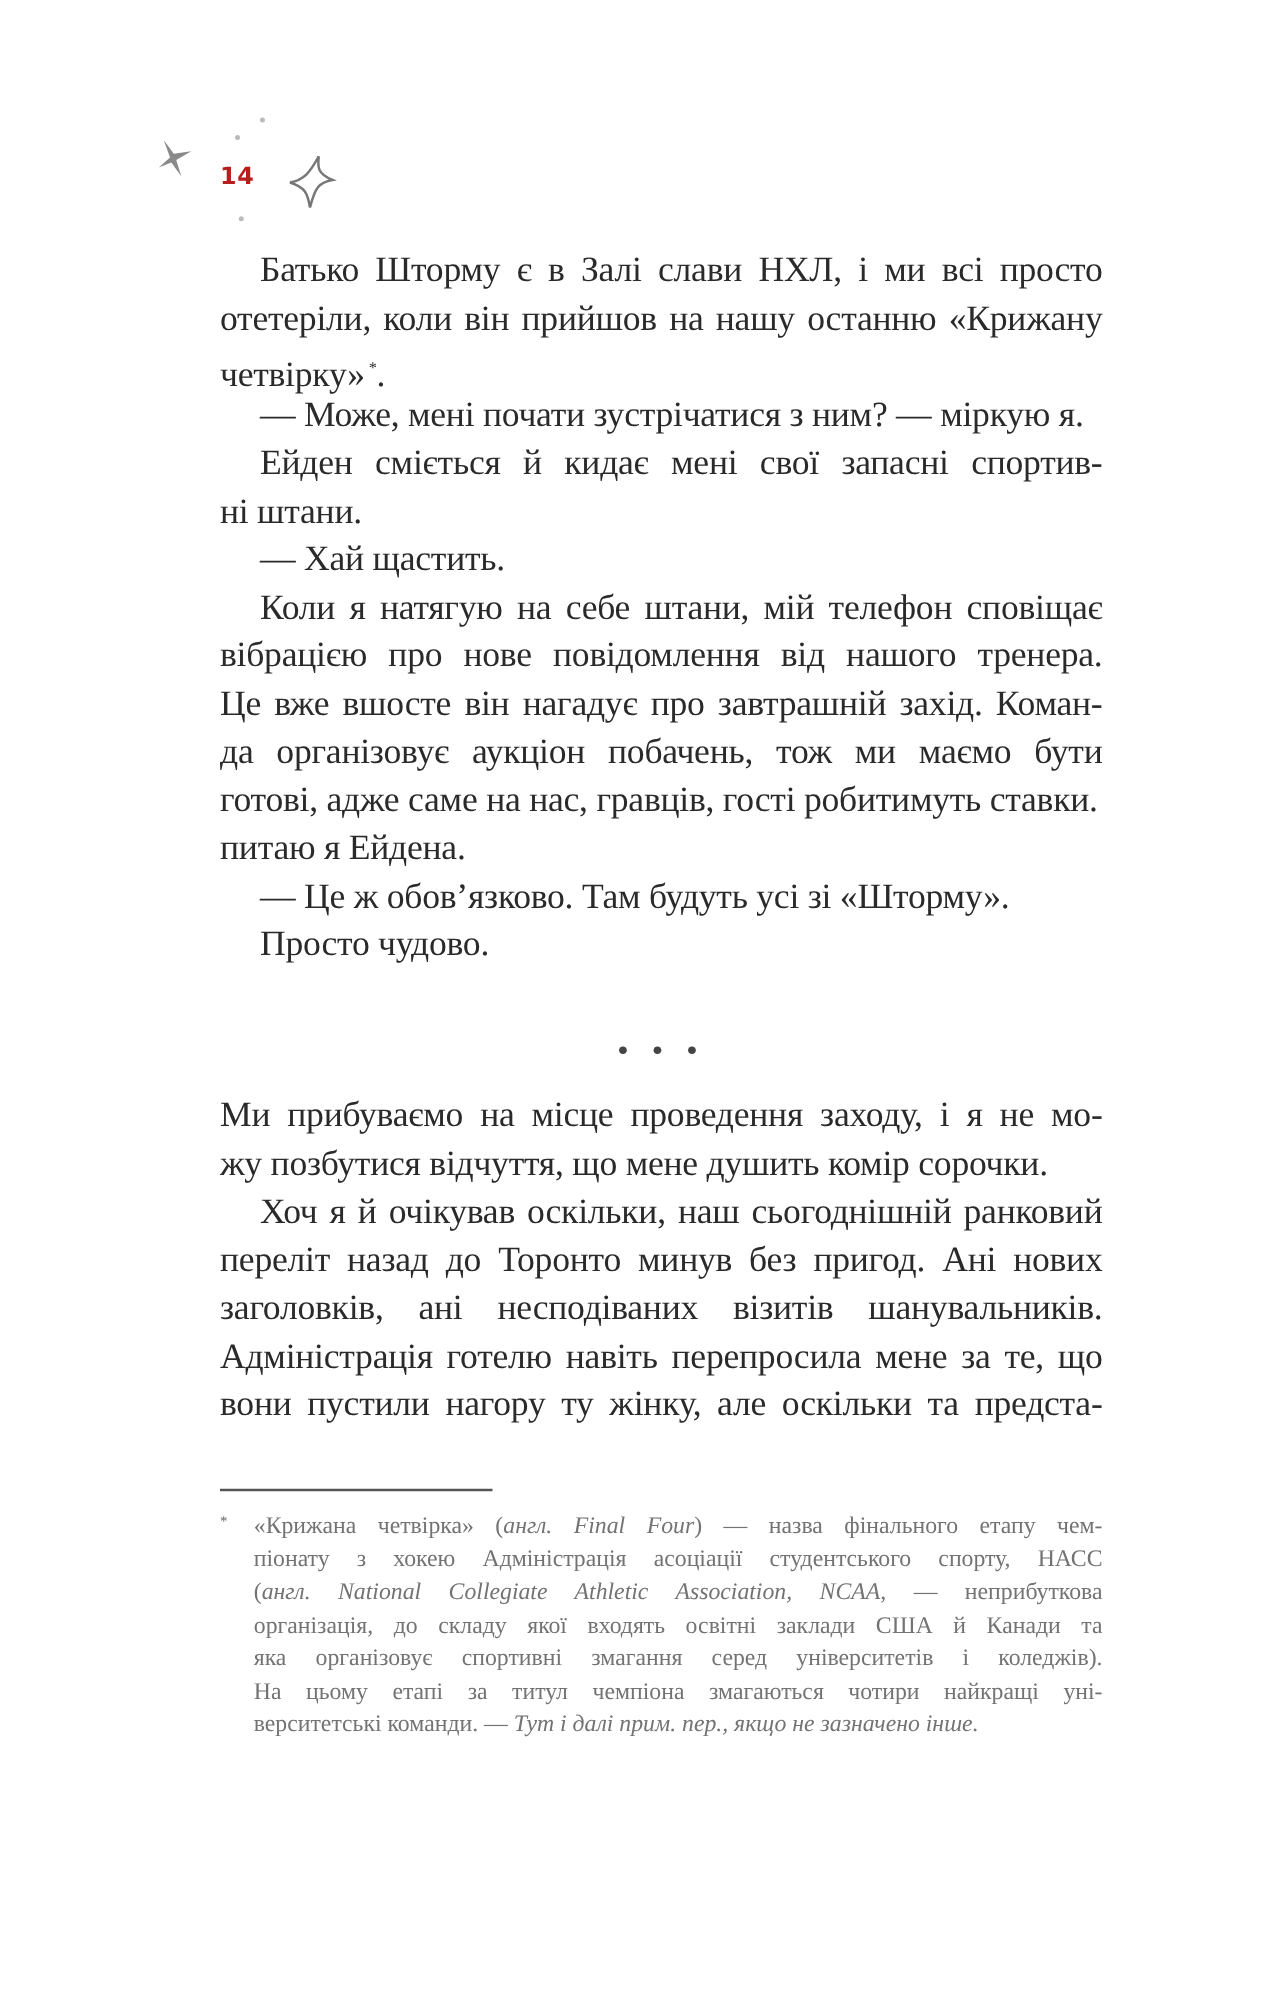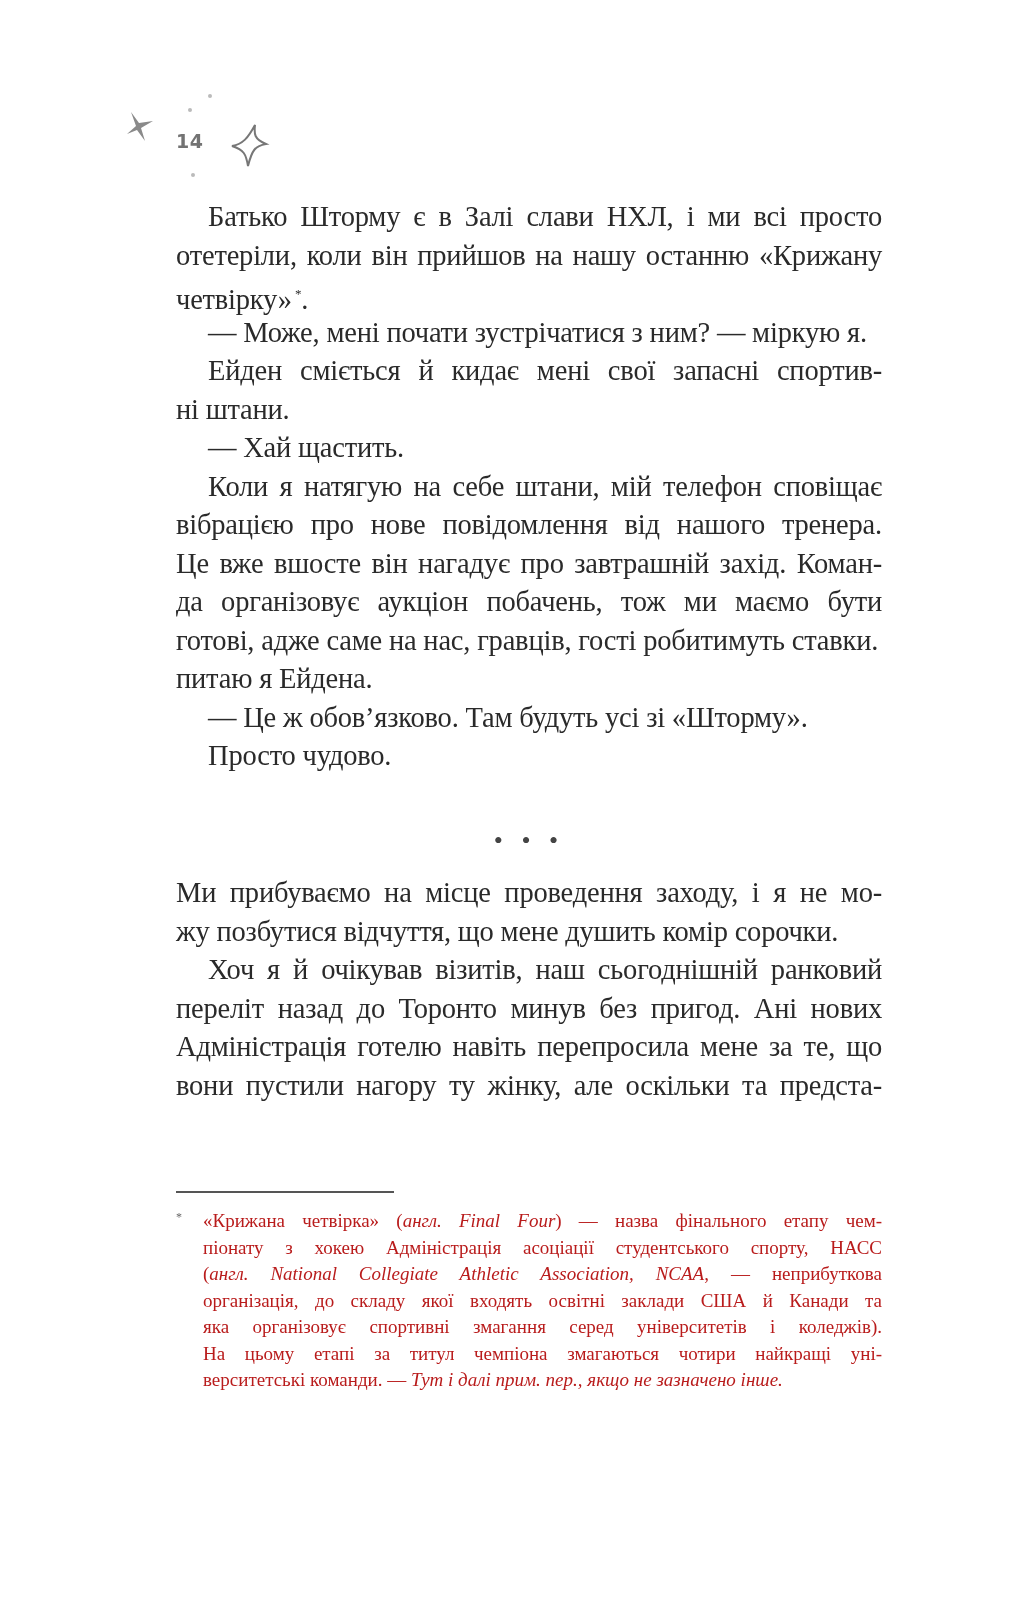--- a/index.html
+++ b/index.html
@@ -1,40 +1,40 @@
 <!DOCTYPE html>
 <html><head>
 <meta charset="utf-8">
 <style>
   html, body { margin:0; padding:0; background:#ffffff; }
   body { width:1024px; height:1606px; position:relative; overflow:hidden;
          font-family:"Liberation Serif", "DejaVu Serif", serif; color:#2a2a2a; }
   .header { position:absolute; left:0; top:0; width:1024px; height:200px; }
   .page-num { position:absolute; left:176px; top:130px; font-family:"DejaVu Sans", sans-serif;
-              font-weight:bold; font-size:19px; color:#737373; letter-spacing:0.5px; }
+              font-weight:bold; font-size:19px; color:#b91c1c; letter-spacing:0.5px; }
   .star-filled { position:absolute; left:123px; top:108px; width:36px; height:36px; }
   .star-outline { position:absolute; left:228px; top:122px; width:42px; height:48px; }
   .dot { position:absolute; width:4px; height:4px; border-radius:50%; background:#bbb; }
 
   .body { position:absolute; left:176px; top:198px; width:706px; }
   .line { font-size:28.5px; line-height:38.5px; height:38.5px; white-space:nowrap;
           text-align:justify; text-align-last:justify; letter-spacing:-0.2px; }
   .line.last { text-align-last:left; }
   .line.indent { padding-left:32px; }
   .fn-mark { font-size:13px; vertical-align:super; margin-left:3px; }
   .separator-dots { position:absolute; left:0; width:706px; text-align:center; top:628px;
                     font-size:26px; letter-spacing:6px; color:#444; }
   .section2 { position:absolute; left:0; top:676px; width:706px; }
 
   .fn-rule { position:absolute; left:176px; top:1191px; width:218px; height:2px; background:#555; }
   .footnote { position:absolute; left:176px; top:1208px; width:706px; }
   .fn-star { position:absolute; left:0; top:2px; font-size:12px; color:#666; }
   .fn-text { margin-left:27px; width:679px; }
   .fn-line { font-size:19px; line-height:26.5px; height:26.5px; white-space:nowrap;
-             text-align:justify; text-align-last:justify; color:#b91c1c; }
+             text-align:justify; text-align-last:justify; color:#737373; }
   .fn-line.last { text-align-last:left; }
   .it { font-style:italic; }
 </style>
 </head>
 <body>
 
 <div class="header">
   <svg class="star-filled" viewBox="0 0 36 36">
     <path d="M8 4 L16 15 L30 13 L18 20 L22 33 L14 22 L4 26 L13 18 Z" fill="#8a8a8a"></path>
   </svg>
@@ -62,22 +62,23 @@
       <div class="line"><span>да організовує аукціон побачень, тож ми маємо бути</span></div>
       <div class="line last"><span>готові, адже саме на нас, гравців, гості робитимуть ставки.</span></div>
       <div class="line last"><span>питаю я Ейдена.</span></div>
       <div class="line indent last"><span>— Це ж обов’язково. Там будуть усі зі «Шторму».</span></div>
       <div class="line indent last"><span>Просто чудово.</span></div>
     </div>
   <div class="separator-dots">• • •</div>
   <div class="section2" id="block2">
       <div class="line"><span>Ми прибуваємо на місце проведення заходу, і я не мо-</span></div>
       <div class="line last"><span>жу позбутися відчуття, що мене душить комір сорочки.</span></div>
-      <div class="line indent"><span>Хоч я й очікував візитів, наш сьогоднішній ранковий</span></div>
+      <div class="line indent"><span>Хоч я й очікував оскільки, наш сьогоднішній ранковий</span></div>
       <div class="line"><span>переліт назад до Торонто минув без пригод. Ані нових</span></div>
+      <div class="line"><span>заголовків, ані несподіваних візитів шанувальників.</span></div>
       <div class="line"><span>Адміністрація готелю навіть перепросила мене за те, що</span></div>
       <div class="line"><span>вони пустили нагору ту жінку, але оскільки та предста-</span></div>
     </div>
 </div>
 
 <div class="fn-rule"></div>
 <div class="footnote">
   <span class="fn-star">*</span>
   <div class="fn-text" id="fn-text">
       <div class="fn-line"><span>«Крижана четвірка» (</span><span class="it">англ. Final Four</span><span>) — назва фінального етапу чем-</span></div>

